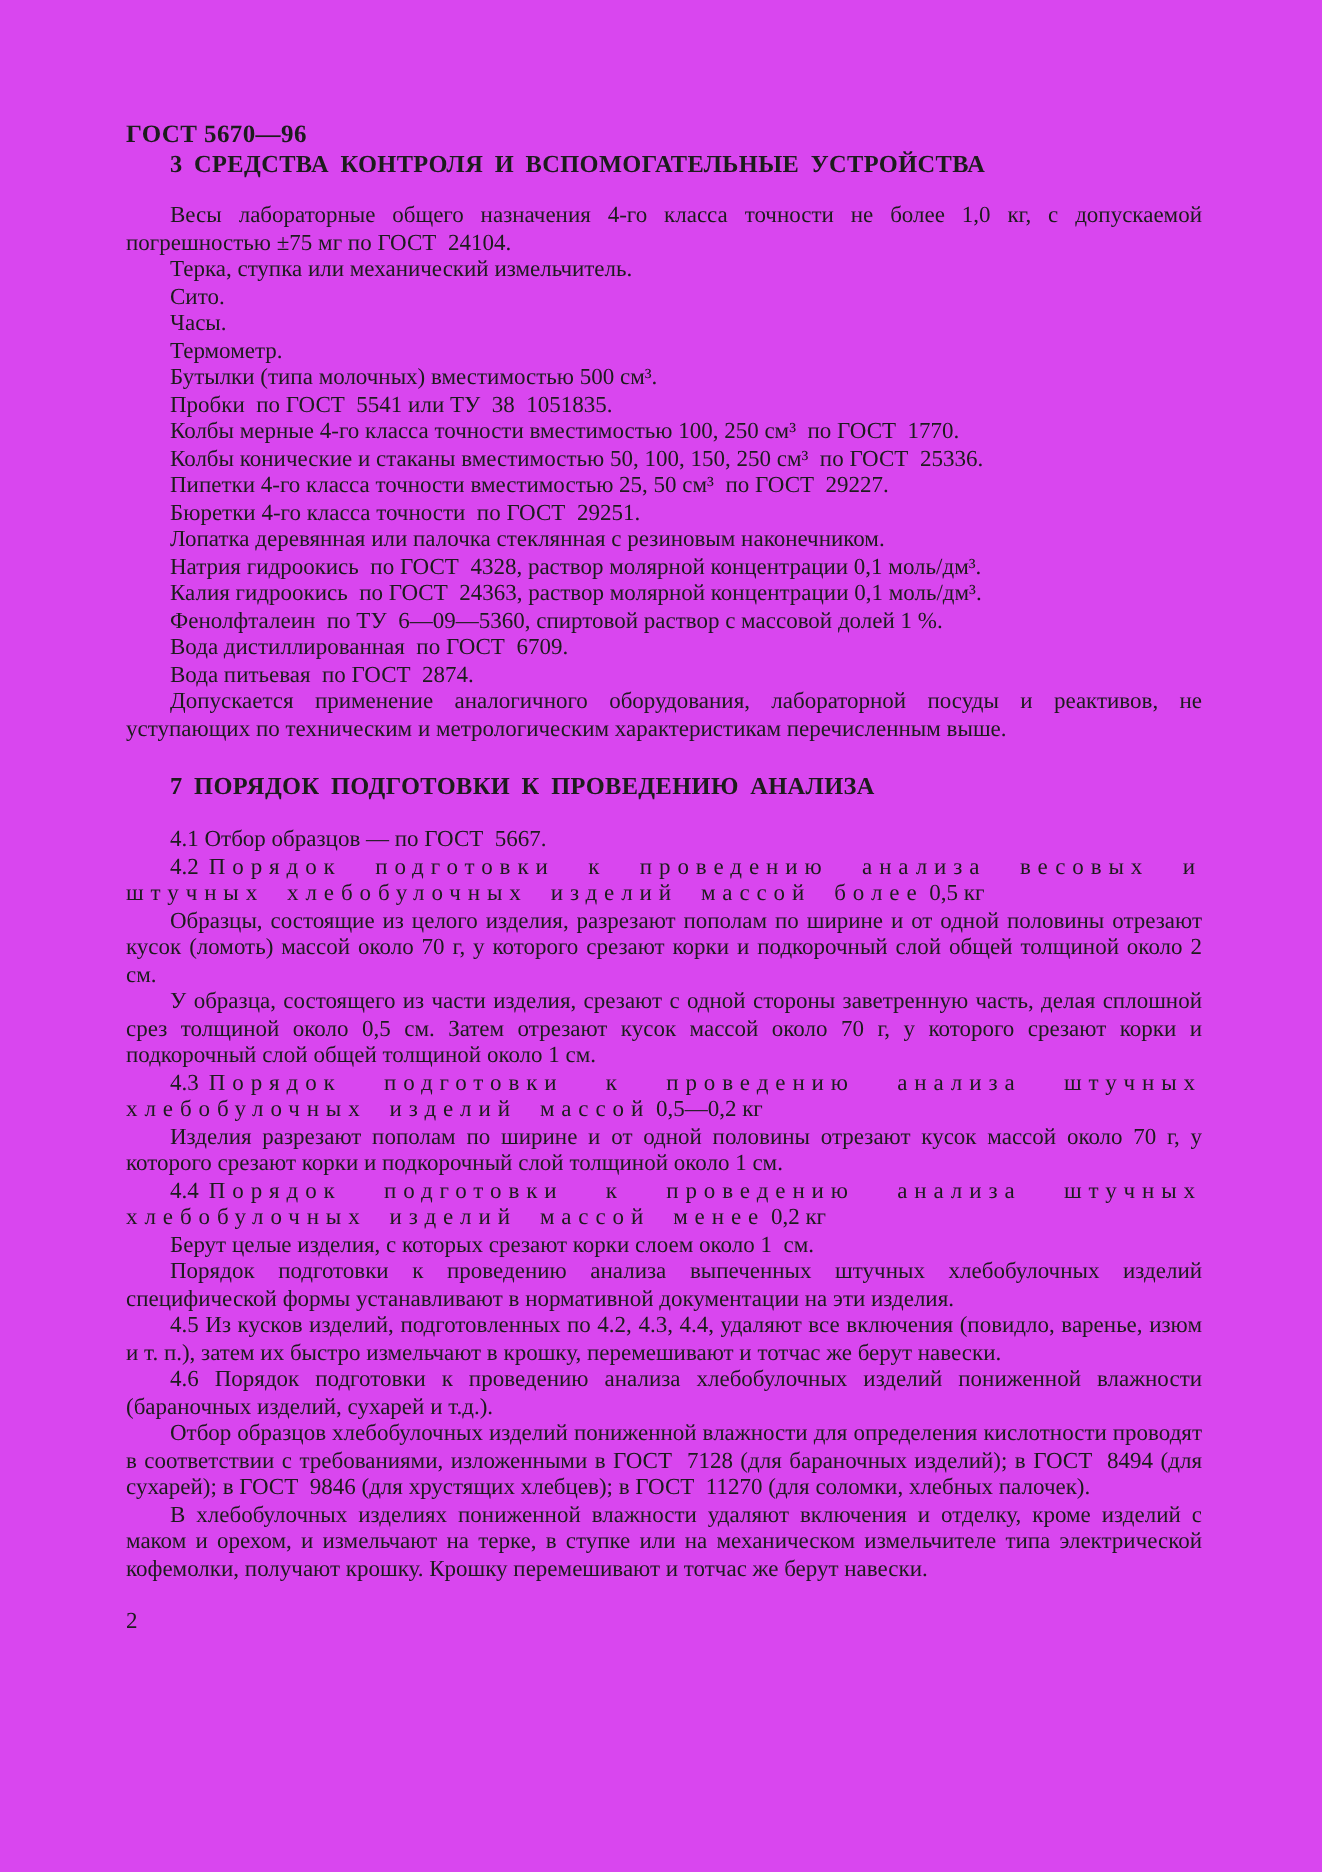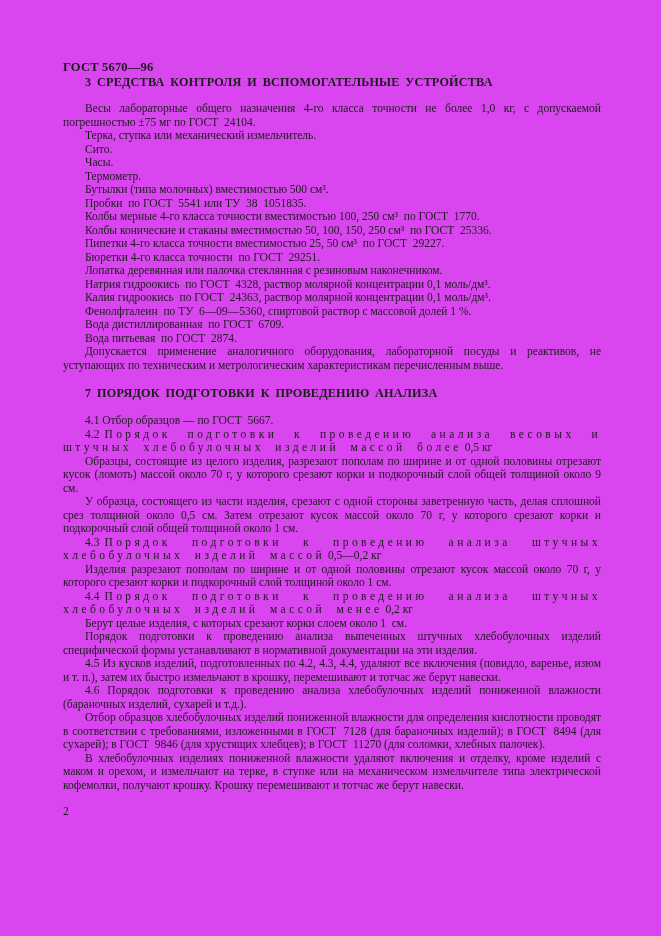--- a/index.html
+++ b/index.html
@@ -84,21 +84,21 @@
   <p class="para">Вода дистиллированная&nbsp; по ГОСТ&nbsp; 6709.</p>
   <p class="para">Вода питьевая&nbsp; по ГОСТ&nbsp; 2874.</p>
   <p class="para">Допускается применение аналогичного оборудования, лабораторной посуды и реактивов, не уступающих по техническим и метрологическим характеристикам перечисленным выше.</p>
 
   <h2 class="sec-heading h4">7 ПОРЯДОК ПОДГОТОВКИ К ПРОВЕДЕНИЮ АНАЛИЗА</h2>
 
   <p class="para">4.1 Отбор образцов — по ГОСТ&nbsp; 5667.</p>
 
   <p class="para spaced-head"><span class="clause-num">4.2</span><span class="spaced">Порядок подготовки к проведению анализа весовых и штучных хлебобулочных изделий массой более</span> <span class="tail">0,5 кг</span></p>
 
-  <p class="para">Образцы, состоящие из целого изделия, разрезают пополам по ширине и от одной половины отрезают кусок (ломоть) массой около 70 г, у которого срезают корки и подкорочный слой общей толщиной около 9 см.</p>
+  <p class="para">Образцы, состоящие из целого изделия, разрезают пополам по ширине и от одной половины отрезают кусок (ломоть) массой около 70 г, у которого срезают корки и подкорочный слой общей толщиной около 2 см.</p>
   <p class="para">У образца, состоящего из части изделия, срезают с одной стороны заветренную часть, делая сплошной срез толщиной около 0,5 см. Затем отрезают кусок массой около 70 г, у которого срезают корки и подкорочный слой общей толщиной около 1 см.</p>
 
   <p class="para spaced-head"><span class="clause-num">4.3</span><span class="spaced">Порядок подготовки к проведению анализа штучных хлебобулочных изделий массой</span> <span class="tail">0,5—0,2 кг</span></p>
 
   <p class="para">Изделия разрезают пополам по ширине и от одной половины отрезают кусок массой около 70 г, у которого срезают корки и подкорочный слой толщиной около 1 см.</p>
 
   <p class="para spaced-head"><span class="clause-num">4.4</span><span class="spaced">Порядок подготовки к проведению анализа штучных хлебобулочных изделий массой менее</span> <span class="tail">0,2 кг</span></p>
 
   <p class="para">Берут целые изделия, с которых срезают корки слоем около 1&nbsp; см.</p>
   <p class="para">Порядок подготовки к проведению анализа выпеченных штучных хлебобулочных изделий специфической формы устанавливают в нормативной документации на эти изделия.</p>

